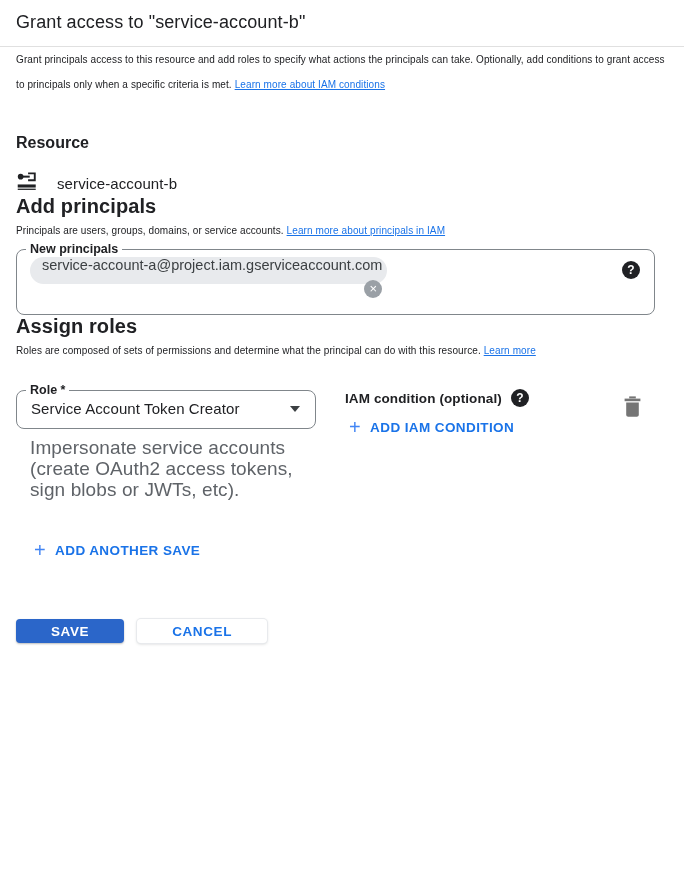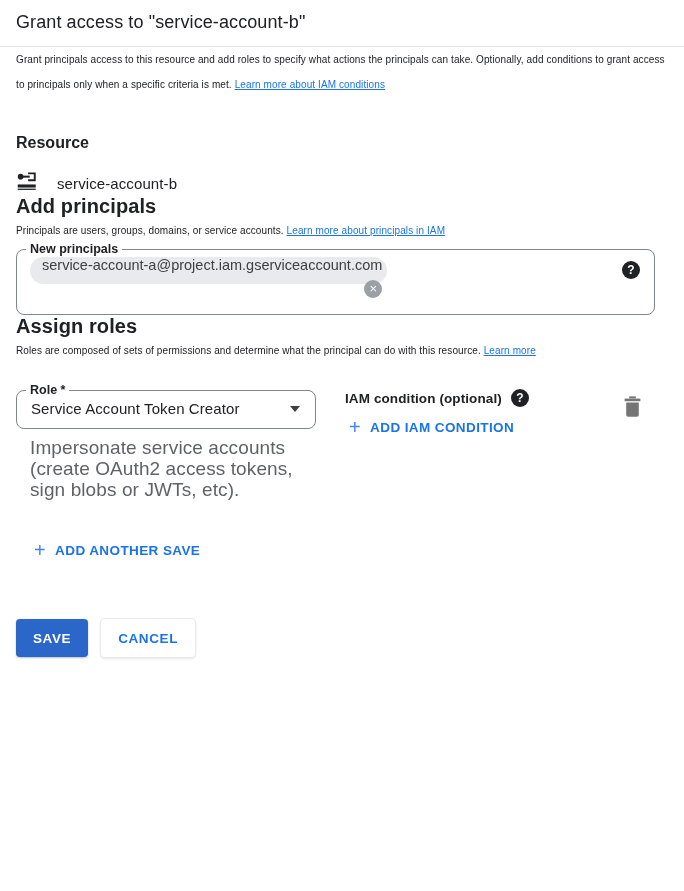--- a/index.html
+++ b/index.html
@@ -89,21 +89,21 @@
   .cond-add { margin-top: 10px; }
 
   .trash-col { margin-left: auto; margin-right: 26px; padding-top: 12px; }
   .trash-btn { background: none; border: none; padding: 0; cursor: pointer; line-height: 0; }
 
   .add-role-btn { margin: 40px 0 0 14px; }
 
   
   .footer { display: flex; align-items: center; margin-top: 58px; }
   .btn {
-    height: 38px; padding: 0 17px; border-radius: 4px; border: none;
+    height: 24px; padding: 0 35px; border-radius: 4px; border: none;
     font-family: inherit; font-size: 13.5px; font-weight: 700; letter-spacing: .6px; cursor: pointer;
   }
   .btn-primary { background: var(--save-bg, #2b66c9); color: #fff; box-shadow: 0 1px 2px rgba(60,64,67,.35); }
   .btn-secondary {
     margin-left: 13px; background: #fff; color: var(--link-blue, #1a73e8);
     box-shadow: 0 0 0 1px #e8eaed, 0 1px 3px rgba(60,64,67,.25);
   }
 </style>
 </head>
 <body>

